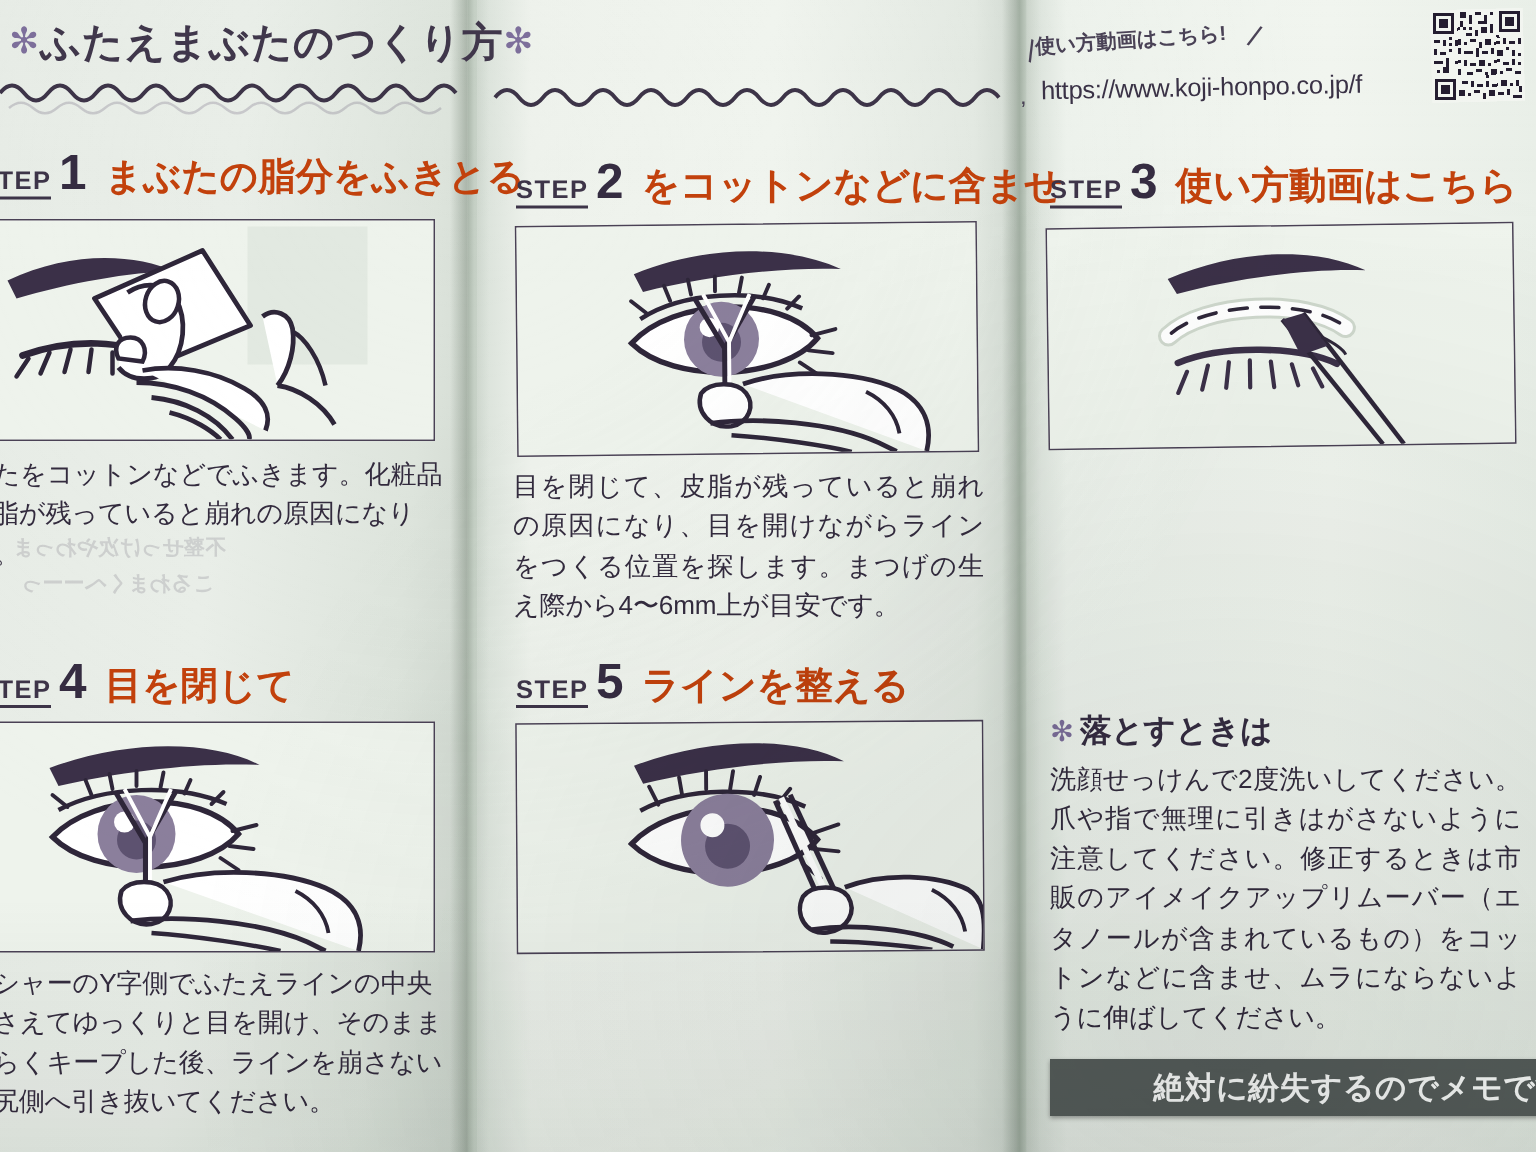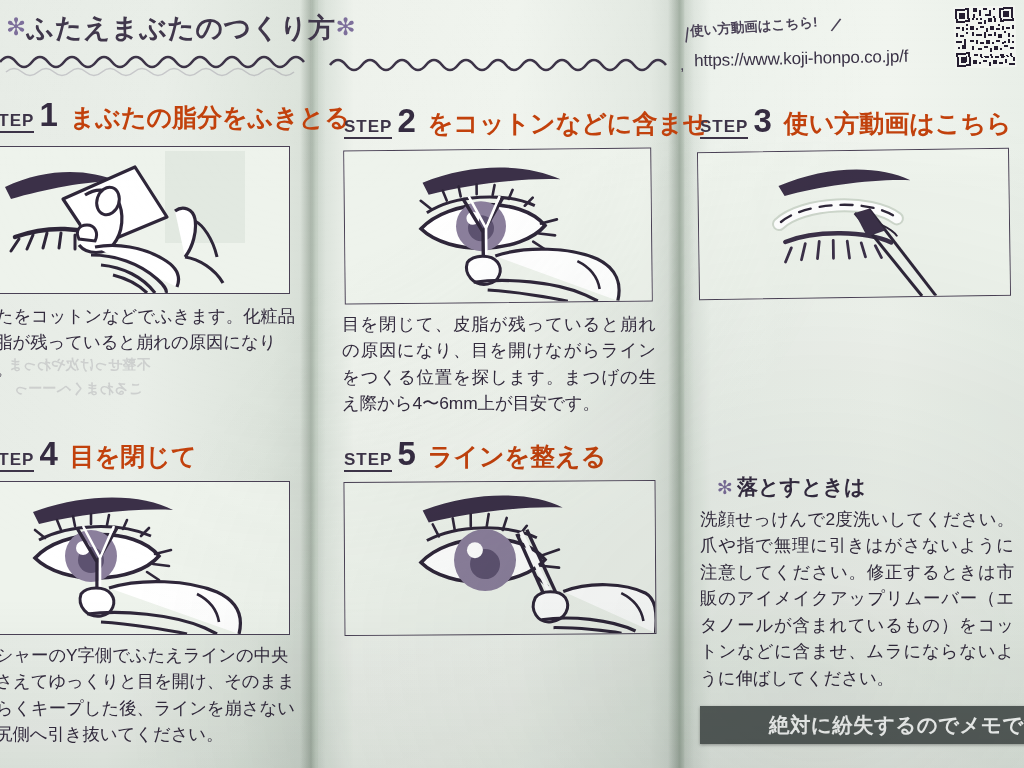--- a/index.html
+++ b/index.html
@@ -398,21 +398,21 @@
 
       <path d="M190,116 C196,108 214,108 220,116 C226,126 220,138 206,140 C192,142 184,128 190,116 Z" fill="#ffffff" stroke="#2e2639" stroke-width="3"></path>
       <path d="M218,110 C244,100 280,102 300,112 C310,118 312,130 310,152" fill="#ffffff" stroke="#2e2639" stroke-width="3.2"></path>
       <path d="M196,138 C224,134 266,138 290,150" fill="none" stroke="#2e2639" stroke-width="3.2"></path>
       <path d="M208,146 C232,146 264,150 276,152" fill="none" stroke="#2e2639" stroke-width="3"></path>
       <path d="M276,112 C288,118 296,128 298,140" fill="none" stroke="#2e2639" stroke-width="2.6"></path>
     </svg>
   </div>
 
 
-  <div class="sec-head" style="left:717px;top:473px;">
+  <div class="sec-head" style="left:700px;top:473px;">
     <span class="aster2">✻</span><span>落とすときは</span>
   </div>
   <div class="body" style="left:700px;top:506px;width:314px;">洗顔せっけんで2度洗いしてください。爪や指で無理に引きはがさないように注意してください。修正するときは市販のアイメイクアップリムーバー（エタノールが含まれているもの）をコットンなどに含ませ、ムラにならないように伸ばしてください。</div>
 
   <div id="memo-badge">
     <span>絶対に紛失するのでメモです</span>
   </div>
 
   <div id="grain"></div>
 </div>

